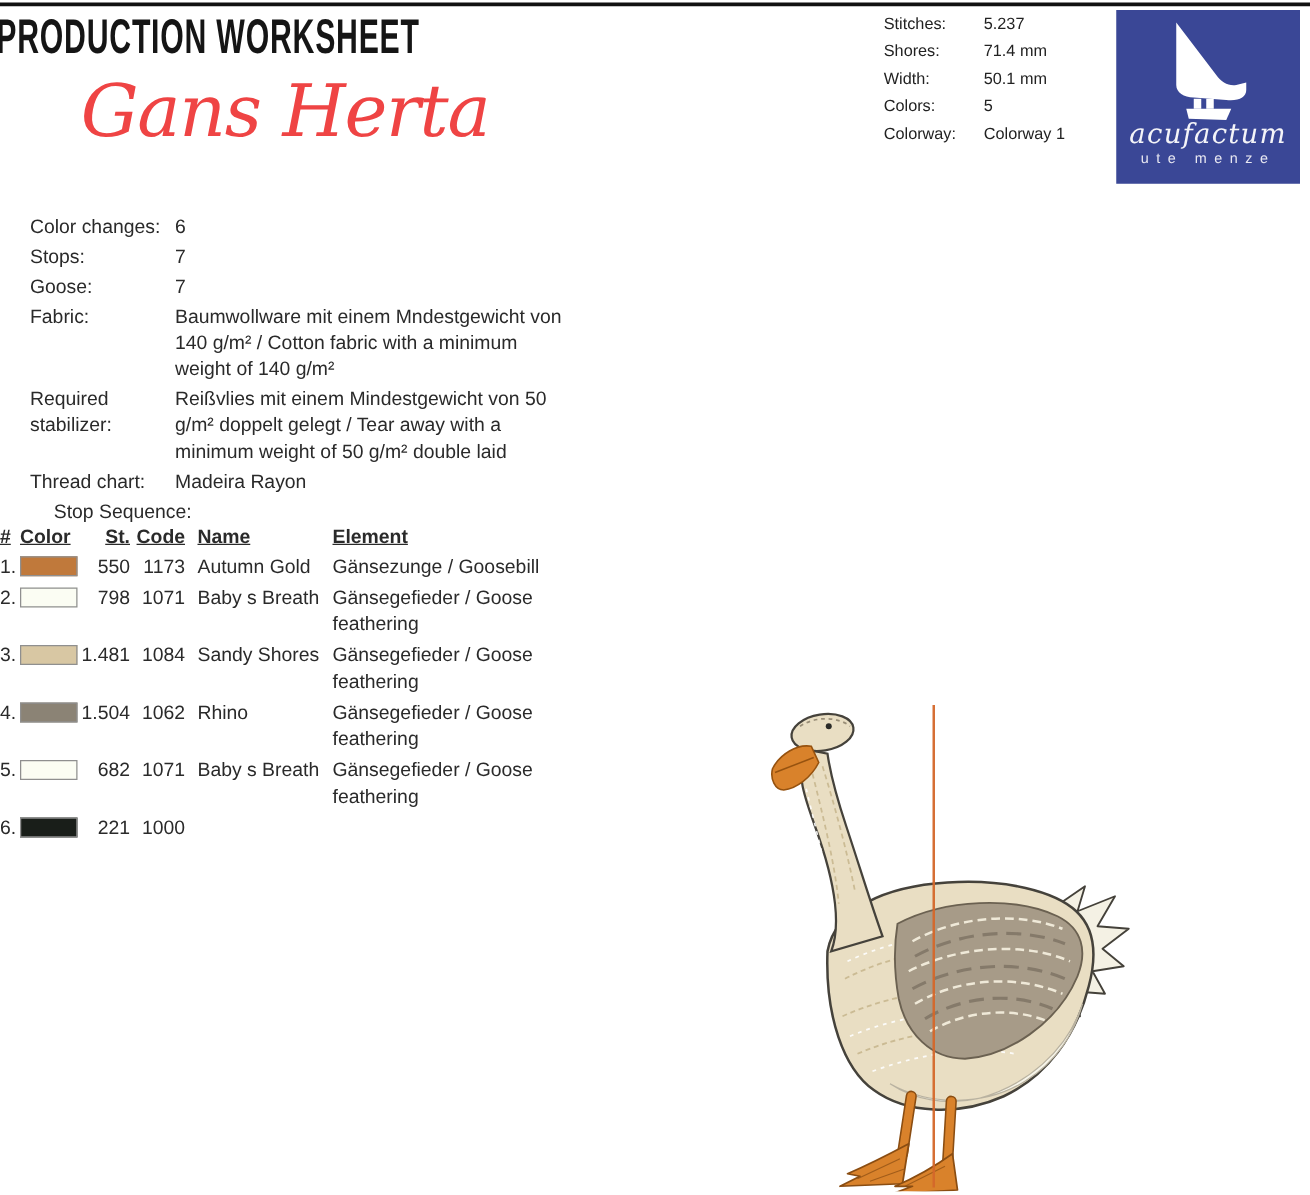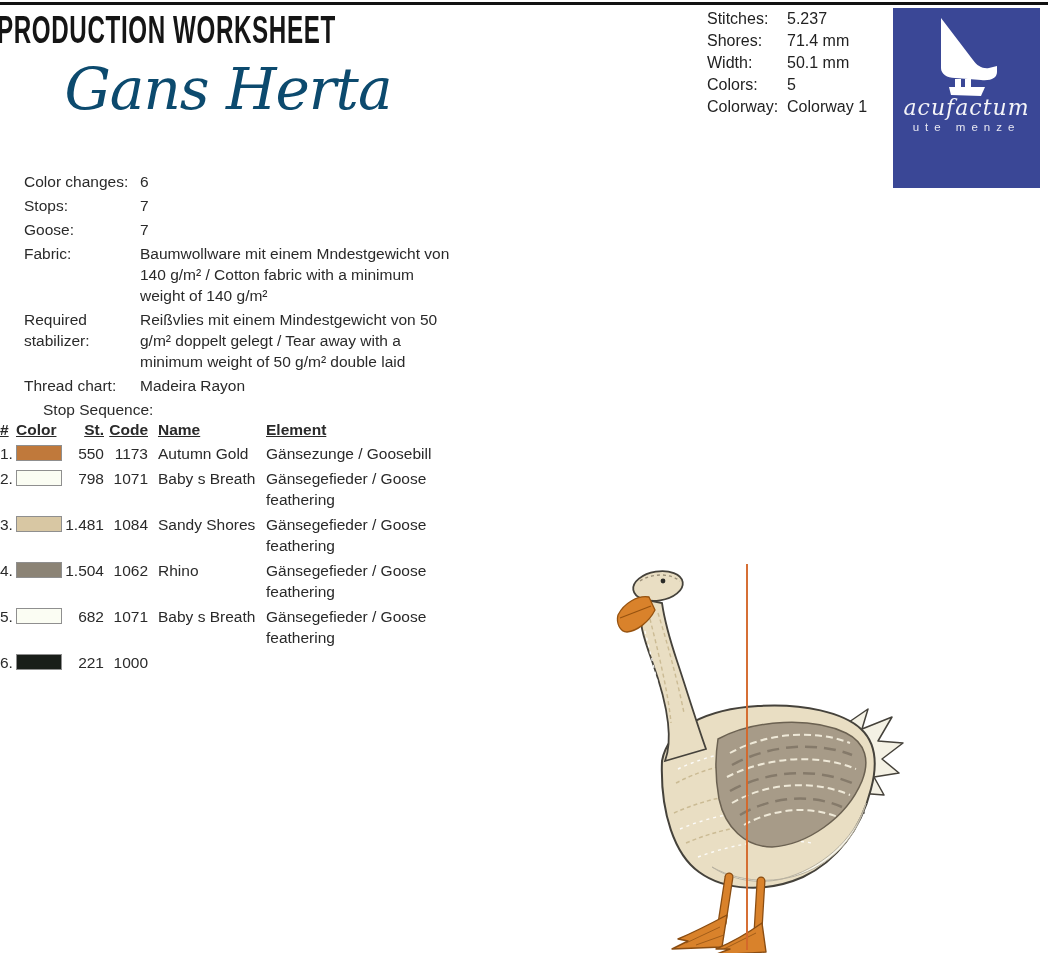--- a/index.html
+++ b/index.html
@@ -12,30 +12,30 @@
 
   .pw-title {
     position:absolute; left:-3px; top:8px;
     font-size:39px; font-weight:700; letter-spacing:1px; color:#151515;
     transform:scaleX(0.62); transform-origin:left top; white-space:nowrap;
   }
 
   .design-block { position:absolute; left:28px; top:58px; width:400px; text-align:center; }
   .design-title {
     font-family:"DejaVu Serif", serif; font-style:italic; font-size:58px;
-    color:#0c4a6e; letter-spacing:-1px; line-height:1.1; white-space:nowrap;
+    color:#ef4444; letter-spacing:-1px; line-height:1.1; white-space:nowrap;
   }
   .design-sub { font-family:"DejaVu Serif", serif; font-size:21px; color:#3a3a3a; margin-top:-4px; }
 
-  .stats { position:absolute; left:707px; top:8px; font-size:16px; line-height:22px; color:#222; }
+  .stats { position:absolute; left:707px; top:8px; font-size:13px; line-height:22px; color:#222; }
   .stat-row { display:flex; }
   .stat-label { width:80px; }
   .stat-value { }
 
-  .logo { position:absolute; left:893px; top:8px; width:147px; height:180px; text-align:center; }
+  .logo { position:absolute; left:893px; top:8px; width:147px; height:139px; text-align:center; }
   .logo svg { display:block; margin:8px auto 0; }
   .logo-name {
     font-family:"DejaVu Serif", serif; font-style:italic; font-size:22px;
     color:#f4f4f8; line-height:20px; letter-spacing:1px;
   }
   .logo-sub { font-size:11.5px; color:#e8e8f2; letter-spacing:6px; margin-top:3px; }
 
   .details { position:absolute; left:0; top:171px; font-size:15.5px; line-height:21px; color:#2a2a2a; }
   .d-row { display:flex; margin-bottom:3px; }
   .d-label { flex:0 0 140px;padding-left:24px; }

